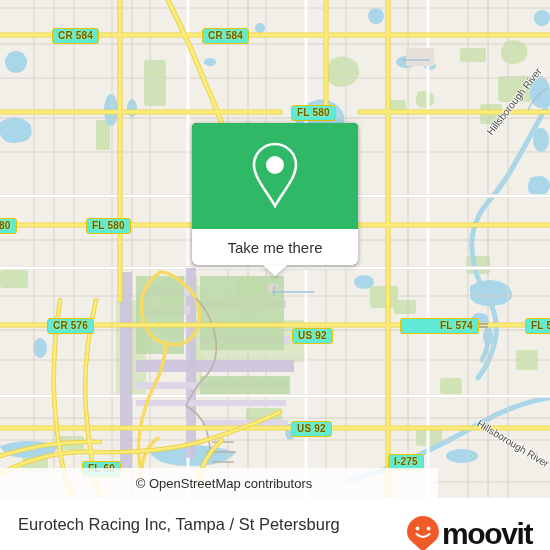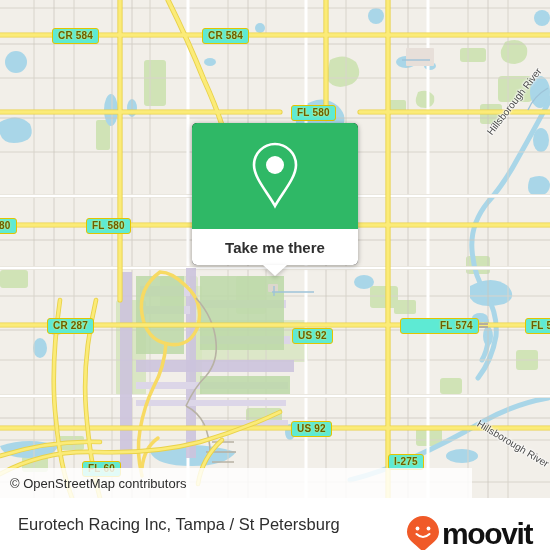--- a/index.html
+++ b/index.html
@@ -60,21 +60,20 @@
   #popup {
     position: absolute;
     left: 192px;
     top: 123px;
     width: 166px;
     height: 142px;
     border-radius: 5px;
     background: #000000;
     box-shadow: 0 1px 5px rgba(0,0,0,0.35);
     overflow: visible;
-    font-weight: bold;
   }
   #popup-green {
     position: absolute;
     left: 0; top: 0;
     width: 166px;
     height: 106px;
     background: #2fb866;
     border-radius: 5px 5px 0 0;
     display: flex;
     align-items: center;
@@ -105,25 +104,26 @@
     border-right: 12px solid transparent;
     border-top: 11px solid #ffffff;
     filter: drop-shadow(0 2px 2px rgba(0,0,0,0.22));
   }
 
   
   #attrib {
     position: absolute;
     left: 0;
     top: 468px;
-    width: 472px;
+    width: 438px;
     height: 30px;
     background: rgba(255,255,255,0.82);
     display: flex;
     align-items: center;
+    justify-content: center;
   }
   #attrib-text {
     color: #2b2b2b;
     font-family: "Liberation Sans", sans-serif;
     font-size: 13px;
     padding-left: 10px;
   }
 
   
   #footer {
@@ -348,21 +348,21 @@
         </g>
       </g>
     </svg>
 
     <div id="shield-layer">
         <div class="shield" style="left: 52px; top: 28px;">CR 584</div>
         <div class="shield" style="left: 202px; top: 28px;">CR 584</div>
         <div class="shield" style="left: 291px; top: 105px;">FL 580</div>
         <div class="shield" style="left: -7px; top: 218px;">80</div>
         <div class="shield" style="left: 86px; top: 218px;">FL 580</div>
-        <div class="shield" style="left: 47px; top: 318px;">CR 287</div>
+        <div class="shield" style="left: 47px; top: 318px;">CR 576</div>
         <div class="shield" style="left: 292px; top: 328px;">US 92</div>
         <div class="shield" style="left: 400px; top: 318px; padding-left: 39px;">FL 574</div>
         <div class="shield" style="left: 525px; top: 318px;">FL 5</div>
         <div class="shield" style="left: 291px; top: 421px;">US 92</div>
         <div class="shield" style="left: 82px; top: 461px;">FL 60</div>
         <div class="shield" style="left: 388px; top: 454px;">I-275</div>
       </div>
 
     <div id="river-layer">
         <div class="river-label" style="left: 489px; top: 128px; transform: rotate(-52deg); transform-origin: left center;">Hillsborough River</div>

